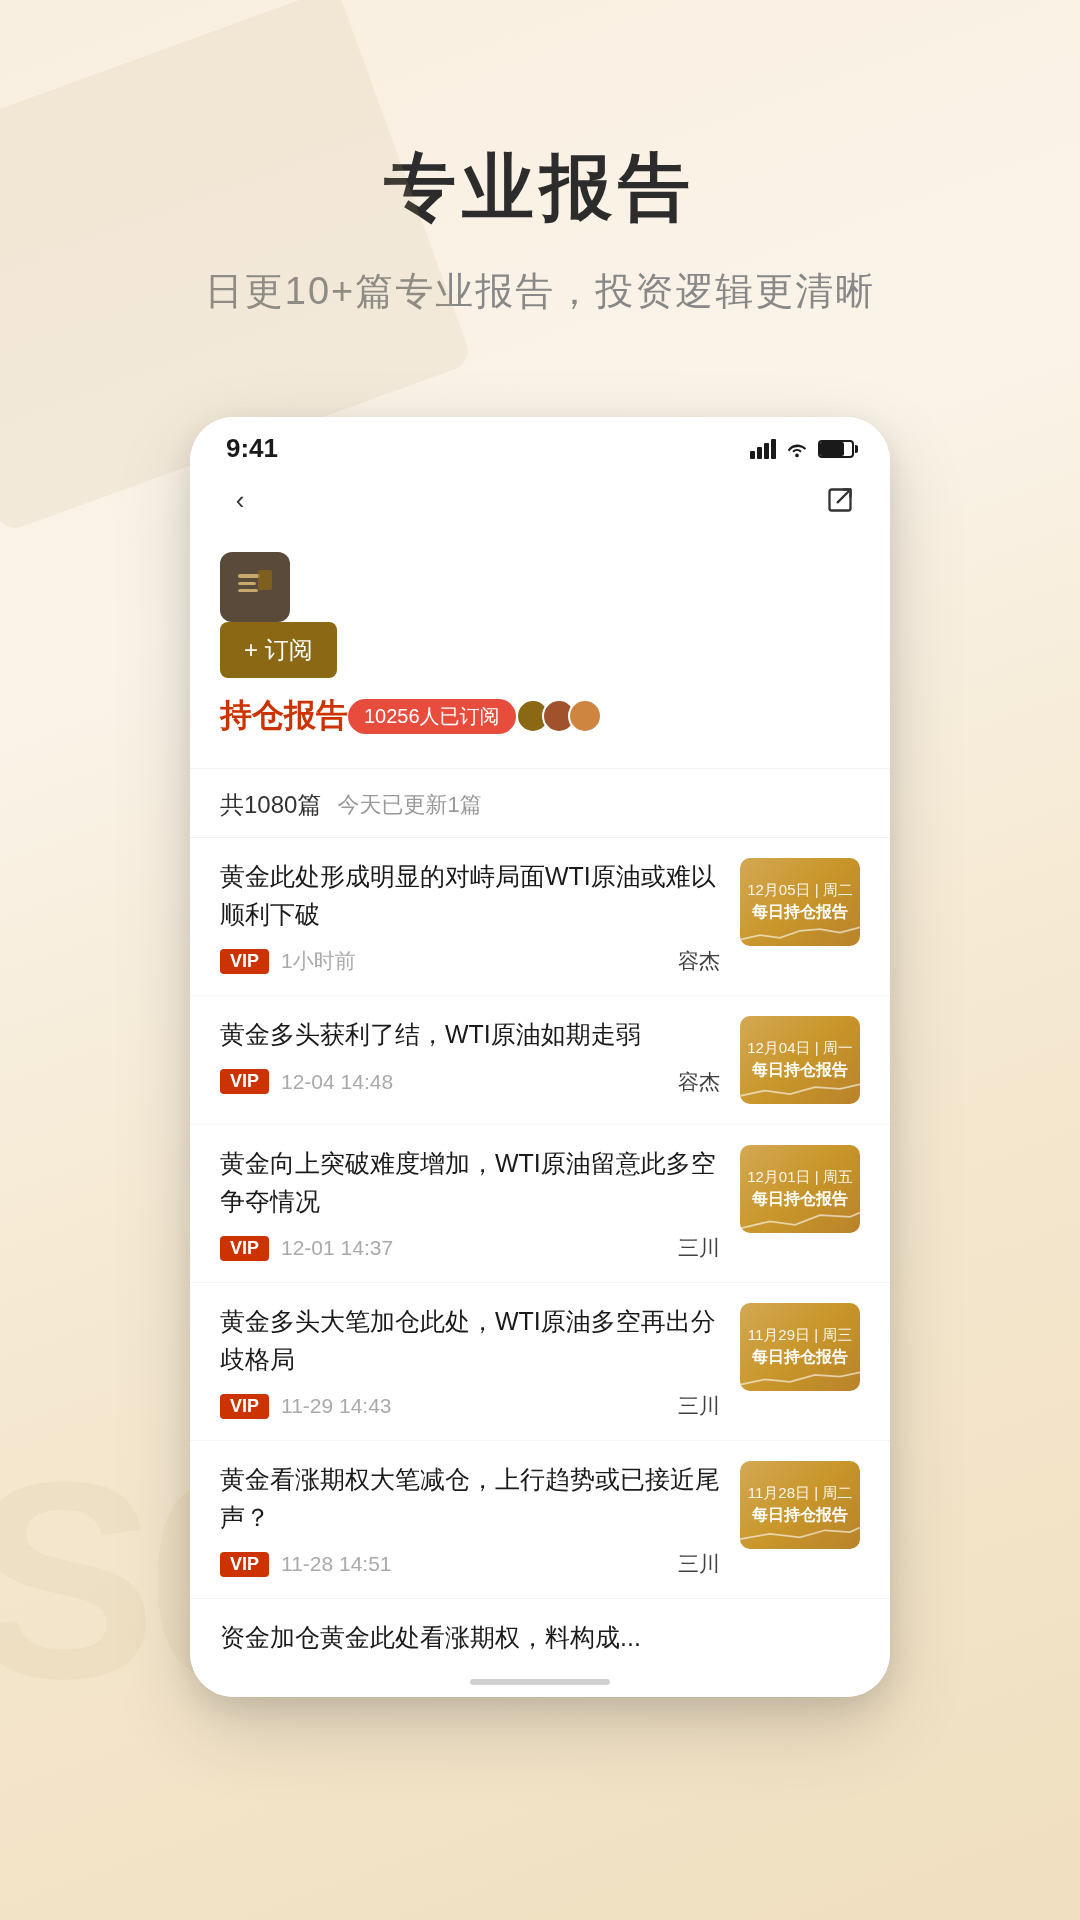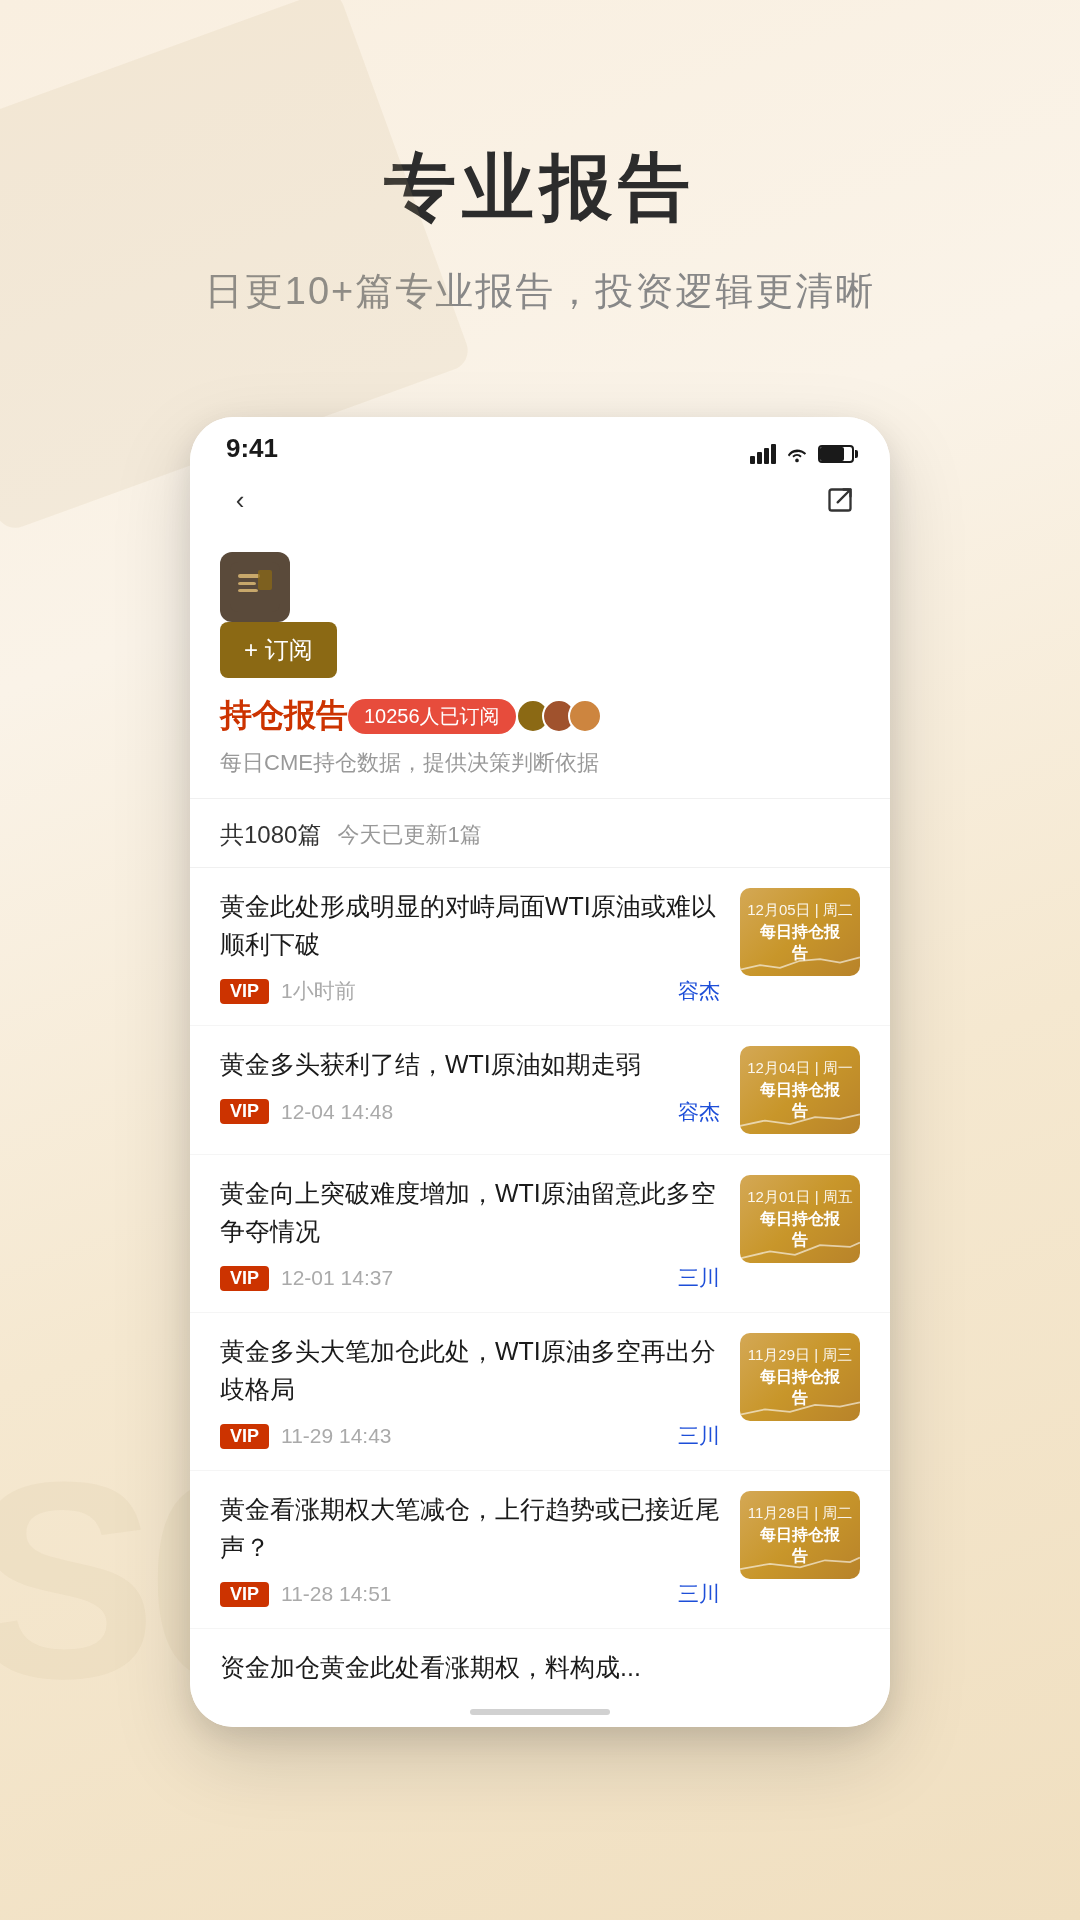--- a/index.html
+++ b/index.html
@@ -72,21 +72,21 @@
       border-radius: 44px;
       box-shadow: 0 30px 80px rgba(0,0,0,0.15), 0 10px 30px rgba(0,0,0,0.1);
       overflow: hidden;
       position: relative;
     }
 
     
     .status-bar {
       display: flex;
       justify-content: space-between;
-      align-items: flex-end;
+      align-items: center;
       padding: 16px 36px 8px;
       background: #fff;
     }
     .status-time {
       font-size: 26px;
       font-weight: 600;
       color: #1a1a1a;
     }
     .status-icons {
       display: flex;
@@ -289,39 +289,39 @@
       font-weight: 600;
       padding: 2px 10px;
       border-radius: 4px;
     }
     .article-time {
       font-size: 21px;
       color: #aaa;
     }
     .article-author {
       font-size: 21px;
-      color: #1d4ed8;
+      color: #404040;
     }
     .article-thumbnail {
       width: 120px;
       height: 88px;
       border-radius: 10px;
       flex-shrink: 0;
       overflow: hidden;
       position: relative;
     }
     .thumb-bg {
       width: 100%;
       height: 100%;
       background: linear-gradient(135deg, #d4a855 0%, #c8962a 50%, #b8832a 100%);
       display: flex;
       flex-direction: column;
       align-items: center;
       justify-content: center;
-      padding: 16px;
+      padding: 6px;
     }
     .thumb-date-line {
       font-size: 15px;
       color: rgba(255,255,255,0.9);
       font-weight: 500;
       margin-bottom: 2px;
       white-space: nowrap;
     }
     .thumb-title-text {
       font-size: 16px;
@@ -426,21 +426,20 @@
       </div>
       <div class="channel-title-row">
         <span class="channel-name">持仓报告</span>
         <span class="subscriber-badge">10256人已订阅</span>
         <div class="avatar-group">
           <div class="avatar-circle" style="background:#8b6914;"></div>
           <div class="avatar-circle" style="background:#a0522d;"></div>
           <div class="avatar-circle" style="background:#cd853f;"></div>
         </div>
       </div>
-      <div class="channel-desc">每日CME持仓数据，提供决策判断依据</div>
     </div>
 
     <div class="article-list">
       <div class="list-header">
         <span class="total-count">共1080篇</span>
         <span class="update-badge">今天已更新1篇</span>
       </div>
 
       <div class="article-item">
         <div class="article-content">

